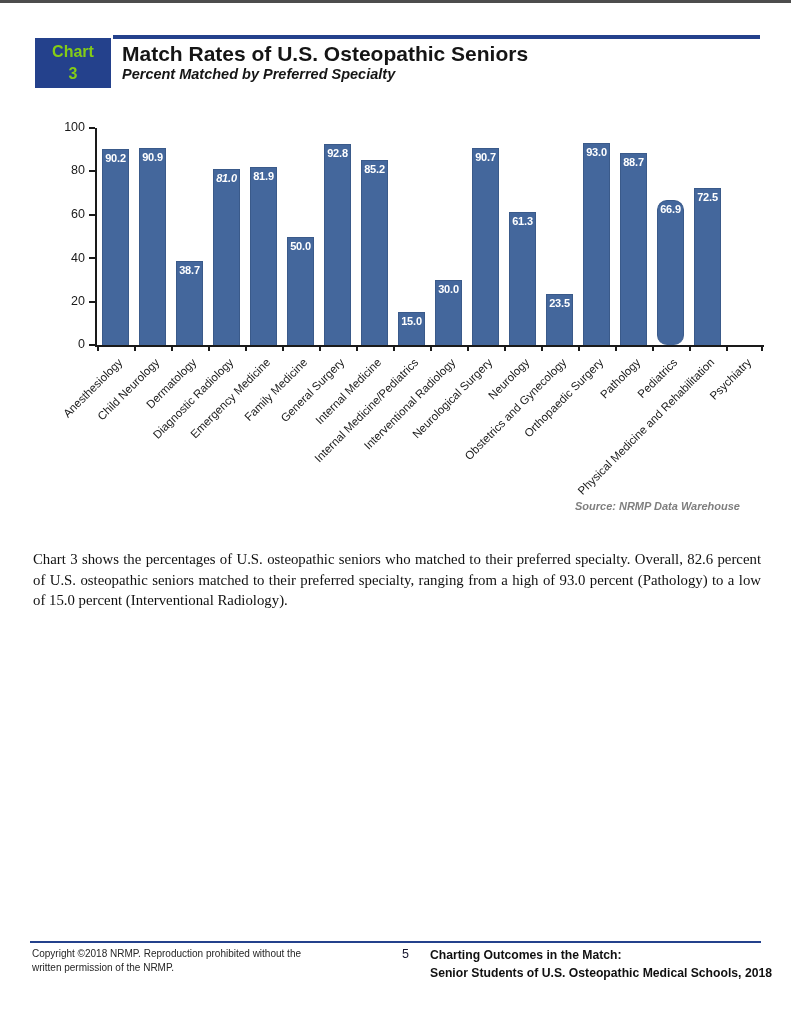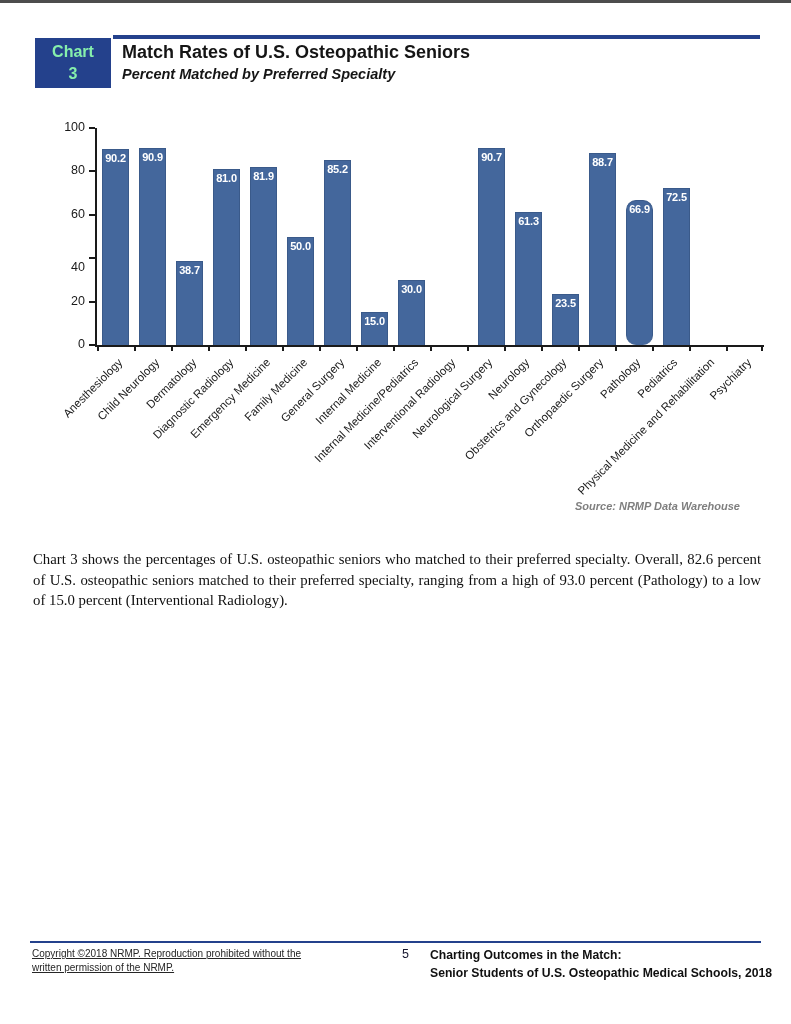--- a/index.html
+++ b/index.html
@@ -6,24 +6,24 @@
   .page {
     position:relative; width:791px; height:1024px; background:#ffffff;
     font-family:"Liberation Sans", sans-serif; overflow:hidden;
   }
   .top-strip { position:absolute; top:0; left:0; width:791px; height:3px; background:#4d4d4d; }
 
   
   .header-rule { position:absolute; top:35px; left:113px; width:647px; height:4px; background:var(--navy,#24418c); }
   .chart-box {
     position:absolute; left:35px; top:38px; width:76px; height:50px;
-    background:var(--navy,#24418c); color:#86efac; font-weight:bold; font-size:16px;
+    background:var(--navy,#24418c); color:#84cc16; font-weight:bold; font-size:16px;
     display:flex; flex-direction:column; justify-content:center; align-items:center; line-height:1.35;
   }
-  .header-title   { position:absolute; left:122px; top:42px;  font-size:18px;  font-weight:bold; color:#151515; }
+  .header-title   { position:absolute; left:122px; top:42px;  font-size:21px;  font-weight:bold; color:#151515; }
   .header-subtitle{ position:absolute; left:122px; top:66px;  font-size:14.5px; font-weight:bold; font-style:italic; color:#151515; }
 
   
   .plot {
     position:absolute; left:95px; top:128px; width:667px; height:217px;
     border-left:2px solid #1a1a1a; border-bottom:2px solid #1a1a1a;
   }
   .bars-row {
     position:absolute; left:0; top:0; right:0; bottom:0;
     display:flex; align-items:flex-end; gap:10px; padding-left:5px;
@@ -51,21 +51,21 @@
 
   
   .paragraph {
     position:absolute; left:33px; top:534px; width:728px;
     font-family:"Liberation Serif", serif; font-size:14.8px; line-height:1.4;
     text-align:justify; color:#101010;
   }
 
   
   .footer-rule { position:absolute; top:941px; left:30px; width:731px; height:2px; background:var(--navy,#24418c); }
-  .footer-copyright { position:absolute; left:32px; top:947px; font-size:10px; color:#262626; line-height:1.35;text-decoration:underline; }
+  .footer-copyright { position:absolute; left:32px; top:947px; font-size:10px; color:#262626; line-height:1.35; }
   .footer-page-number { position:absolute; left:402px; top:947px; font-size:12.5px; color:#15152e; }
   .footer-title { position:absolute; left:430px; top:947px; font-size:12.2px; font-weight:bold; color:#101010; line-height:1.45; }
 </style>
 </head>
 <body>
 
 <div class="page">
   <div class="top-strip"></div>
 
   <div class="header-rule"></div>
@@ -80,46 +80,52 @@
     <div class="bars-row">
         <div class="bar" style="height: 90.2%;">
           <span class="bar-value">90.2</span>
         </div>
         <div class="bar" style="height: 90.9%;">
           <span class="bar-value">90.9</span>
         </div>
         <div class="bar" style="height: 38.7%;">
           <span class="bar-value">38.7</span>
         </div>
-        <div class="bar" style="height: 81%;">
+        <div class="bar" style="height: 81%; font-style: italic;">
           <span class="bar-value">81.0</span>
         </div>
         <div class="bar" style="height: 81.9%;">
           <span class="bar-value">81.9</span>
         </div>
         <div class="bar" style="height: 50%;">
           <span class="bar-value">50.0</span>
         </div>
+        <div class="bar" style="height: 92.8%;">
+          <span class="bar-value">92.8</span>
+        </div>
         <div class="bar" style="height: 85.2%;">
           <span class="bar-value">85.2</span>
         </div>
         <div class="bar" style="height: 15%;">
           <span class="bar-value">15.0</span>
         </div>
         <div class="bar" style="height: 30%;">
           <span class="bar-value">30.0</span>
         </div>
-        <div class="bar" style="height: 90.7%; margin-left: 43px;">
+        <div class="bar" style="height: 90.7%;">
           <span class="bar-value">90.7</span>
         </div>
         <div class="bar" style="height: 61.3%;">
           <span class="bar-value">61.3</span>
         </div>
         <div class="bar" style="height: 23.5%;">
           <span class="bar-value">23.5</span>
+        </div>
+        <div class="bar" style="height: 93%;">
+          <span class="bar-value">93.0</span>
         </div>
         <div class="bar" style="height: 88.7%; margin-top: 28px;">
           <span class="bar-value">88.7</span>
         </div>
         <div class="bar" style="height: 66.9%; border-radius: 10px;">
           <span class="bar-value">66.9</span>
         </div>
         <div class="bar" style="height: 72.5%;">
           <span class="bar-value">72.5</span>
         </div>
@@ -141,21 +147,21 @@
         <div class="xlabel" style="left: 259.5px;">Orthopaedic Surgery</div>
         <div class="xlabel" style="left: 296.5px;">Pathology</div>
         <div class="xlabel" style="left: 333.5px;">Pediatrics</div>
         <div class="xlabel" style="left: 370.5px;">Physical Medicine and Rehabilitation</div>
         <div class="xlabel" style="left: 407.5px;">Psychiatry</div>
       </div>
   <div class="ytick-label" style="top: 209px;">0</div>
       <div class="ytick-mark" style="top: 216px;"></div>
       <div class="ytick-label" style="top: 165.6px;">20</div>
       <div class="ytick-mark" style="top: 172.6px;"></div>
-      <div class="ytick-label" style="top: 132px;">40</div>
+      <div class="ytick-label" style="top: 123px;">40</div>
       <div class="ytick-mark" style="top: 129.2px;"></div>
       <div class="ytick-label" style="top: 78.8px;">60</div>
       <div class="ytick-mark" style="top: 85.8px;"></div>
       <div class="ytick-label" style="top: 35.4px;">80</div>
       <div class="ytick-mark" style="top: 42.4px;"></div>
       <div class="ytick-label" style="top: -8px;">100</div>
       <div class="ytick-mark" style="top: -1px;"></div>
       <div class="xtick-mark" style="left: 0px;"></div>
       <div class="xtick-mark" style="left: 37px;"></div>
       <div class="xtick-mark" style="left: 74px;"></div>

